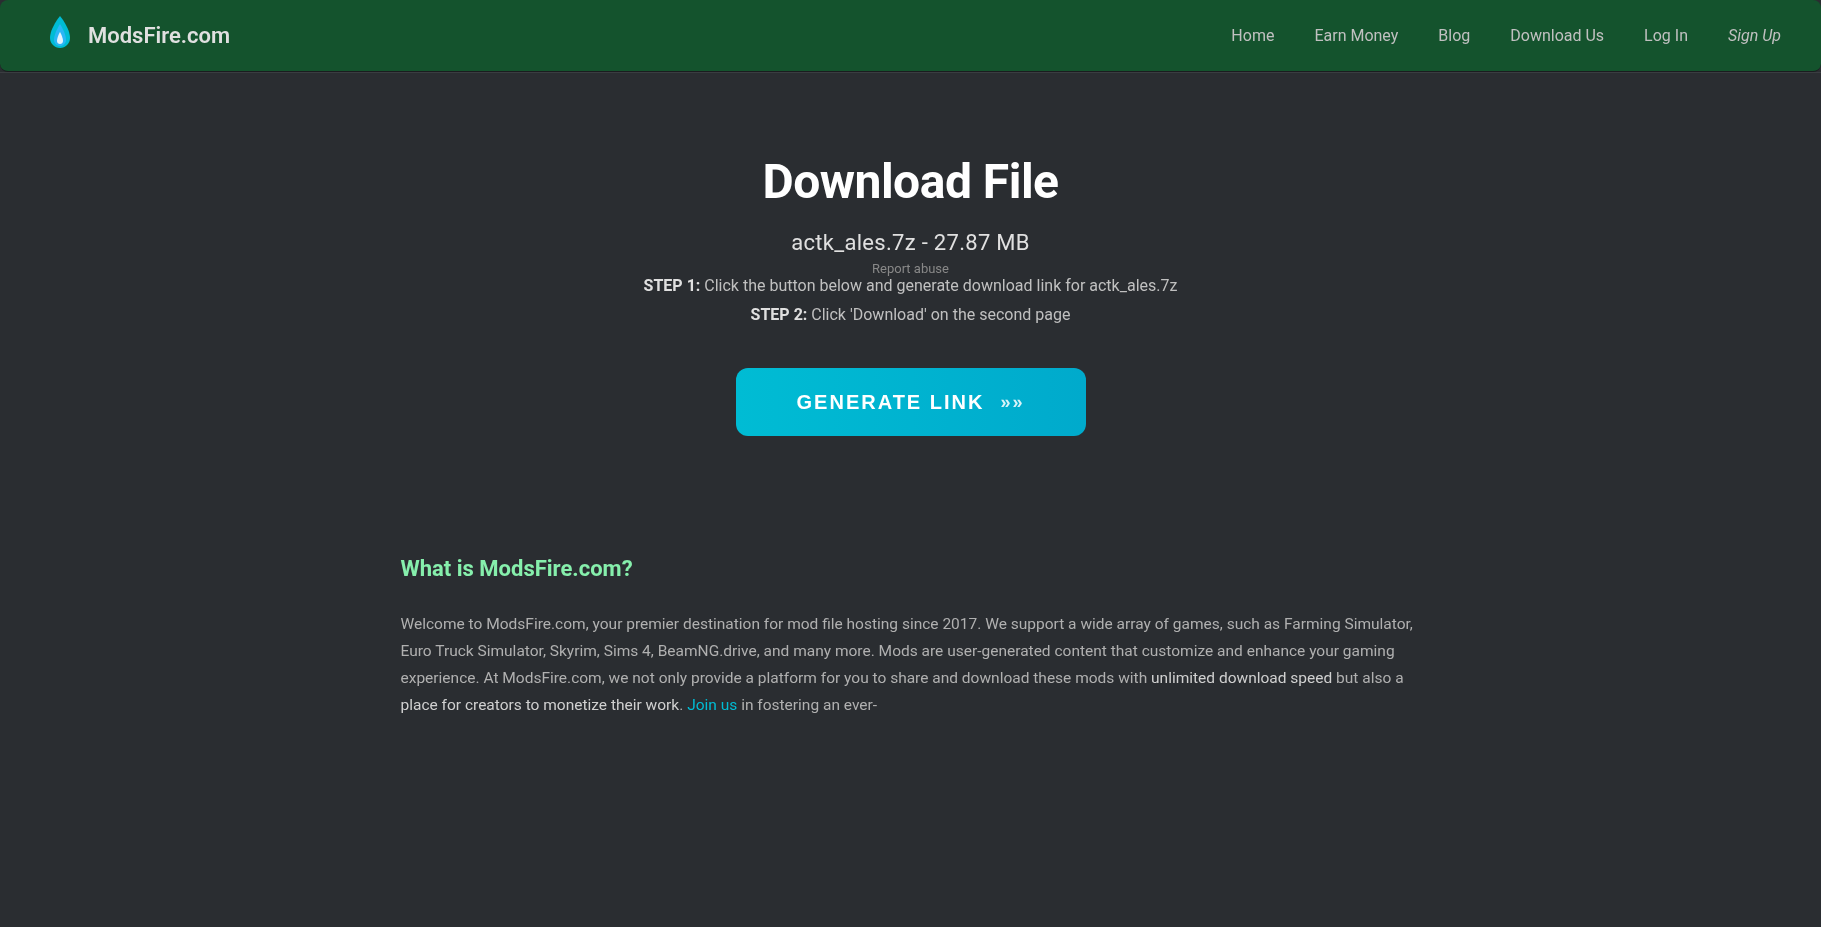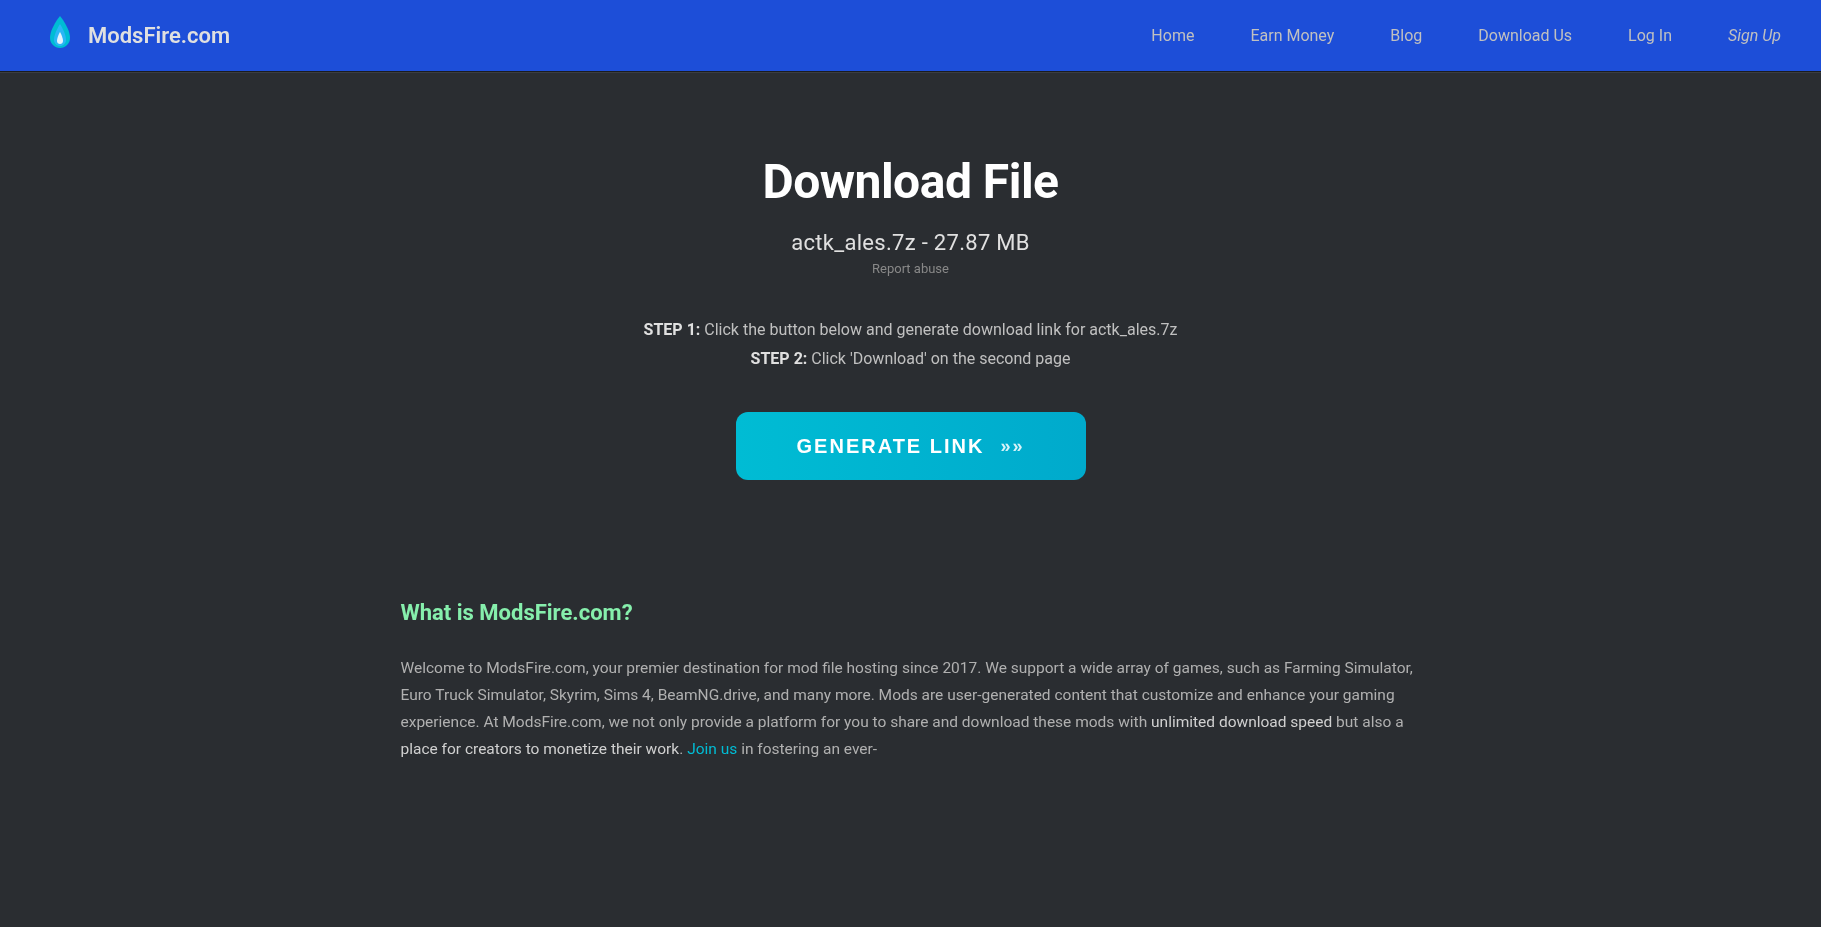--- a/index.html
+++ b/index.html
@@ -10,27 +10,28 @@
 
     body {
       background-color: #2a2d31;
       color: #e0e0e0;
       font-family: -apple-system, BlinkMacSystemFont, 'Segoe UI', Roboto, Helvetica, Arial, sans-serif;
       min-height: 927px;
     }
 
     
     header {
-      background-color: #1d4ed8;
+      background-color: #14532d;
       border-bottom: 1px solid #1a1c1f;
       display: flex;
       align-items: center;
       justify-content: space-between;
       padding: 0 40px;
       height: 72px;
+      border-radius: 8px;
     }
 
     .logo-area {
       display: flex;
       align-items: center;
       gap: 8px;
     }
 
     .logo-flame {
       width: 40px;
@@ -39,21 +40,21 @@
 
     .logo-text {
       font-size: 22px;
       font-weight: 600;
       color: #e0e0e0;
     }
 
     nav {
       display: flex;
       align-items: center;
-      gap: 56px;
+      gap: 40px;
     }
 
     nav a {
       color: #c0c0c0;
       text-decoration: none;
       font-size: 16px;
       font-weight: 400;
     }
 
     .nav-login {
@@ -94,21 +95,20 @@
       cursor: pointer;
       text-decoration: none;
     }
 
     .steps {
       display: flex;
       flex-direction: column;
       align-items: center;
       gap: 10px;
       margin-bottom: 44px;
-      margin-top: 44px;
     }
 
     .step-text {
       font-size: 16px;
       color: #c0c0c0;
     }
 
     .step-text strong {
       color: #e0e0e0;
       font-weight: 700;

